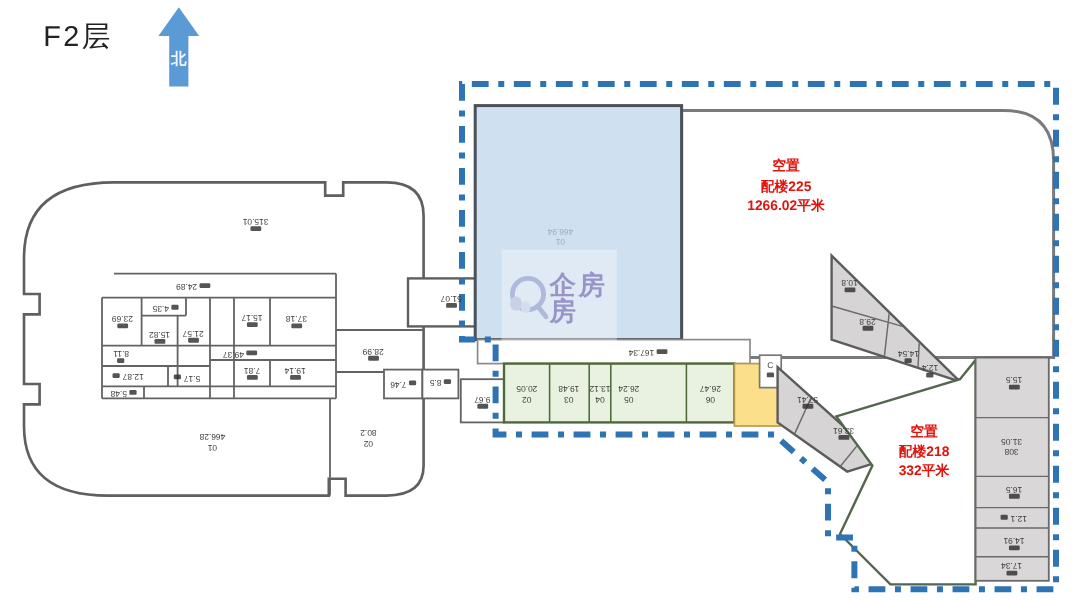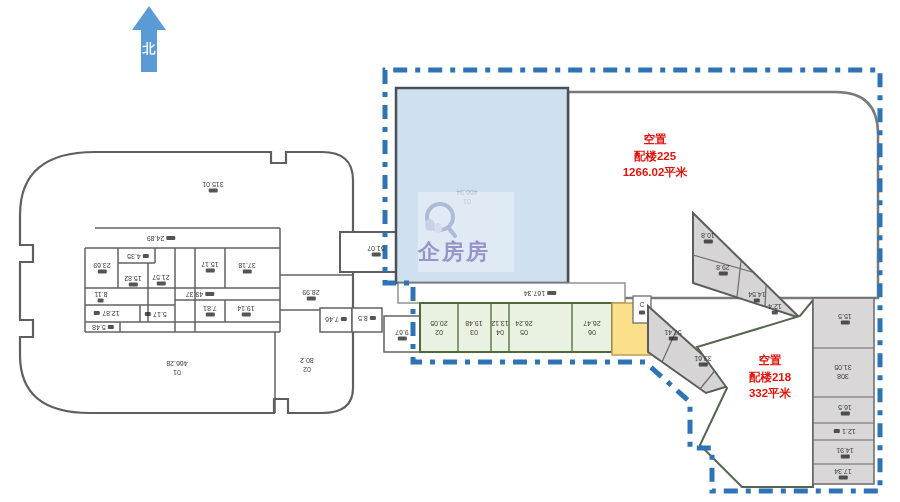--- a/index.html
+++ b/index.html
@@ -20,32 +20,33 @@
   
   .region-lbl{position:absolute;z-index:2;transform:translate(-50%,-50%);text-align:center;
               font-weight:bold;font-size:11.5px;line-height:1.45;color:#111;white-space:nowrap;}
   .region-lbl.red{color:#e0140c;}
   .region-lbl.black-sm{font-size:12px;}
   
   .north{position:absolute;z-index:2;}
   .north .n-char{position:absolute;left:50%;top:34px;transform:translate(-50%,0);
                  color:rgba(255,255,255,.9);font-size:13px;font-weight:bold;}
   
-  .watermark{position:absolute;left:418px;top:192px;width:96px;height:80px;z-index:3;
-             background:rgba(255,255,255,.38);display:flex;flex-direction:column;
-             align-items:flex-start;justify-content:center;opacity:.85;pointer-events:none;}
+  .watermark{position:absolute;left:418px;top:208px;width:96px;height:80px;z-index:3;
+             background:rgba(255,255,255,.38);display:flex;flex-direction:row;
+             align-items:center;justify-content:center;opacity:.85;pointer-events:none;}
   .watermark .wm-logo{position:relative;width:40px;height:38px;}
   .watermark .wm-text{font-size:22px;font-weight:bold;color:#8f87c2;letter-spacing:2px;
                       line-height:1;margin-top:2px;}
 </style>
 </head>
 <body>
 
 <div class="canvas">
 
+  <div class="page-title">F2层</div>
 
   <div class="north" style="left:128px;top:6px;width:42px;height:70px;">
     <svg width="42" height="70" viewBox="0 0 42 70">
       <polygon points="21,0 4,24 13,24 13,66 29,66 29,24 38,24" fill="#5b9bd5"></polygon>
     </svg>
     <div class="n-char">北</div>
   </div>
 
   <svg class="plan" width="900" height="502" viewBox="0 0 900 502">
 

